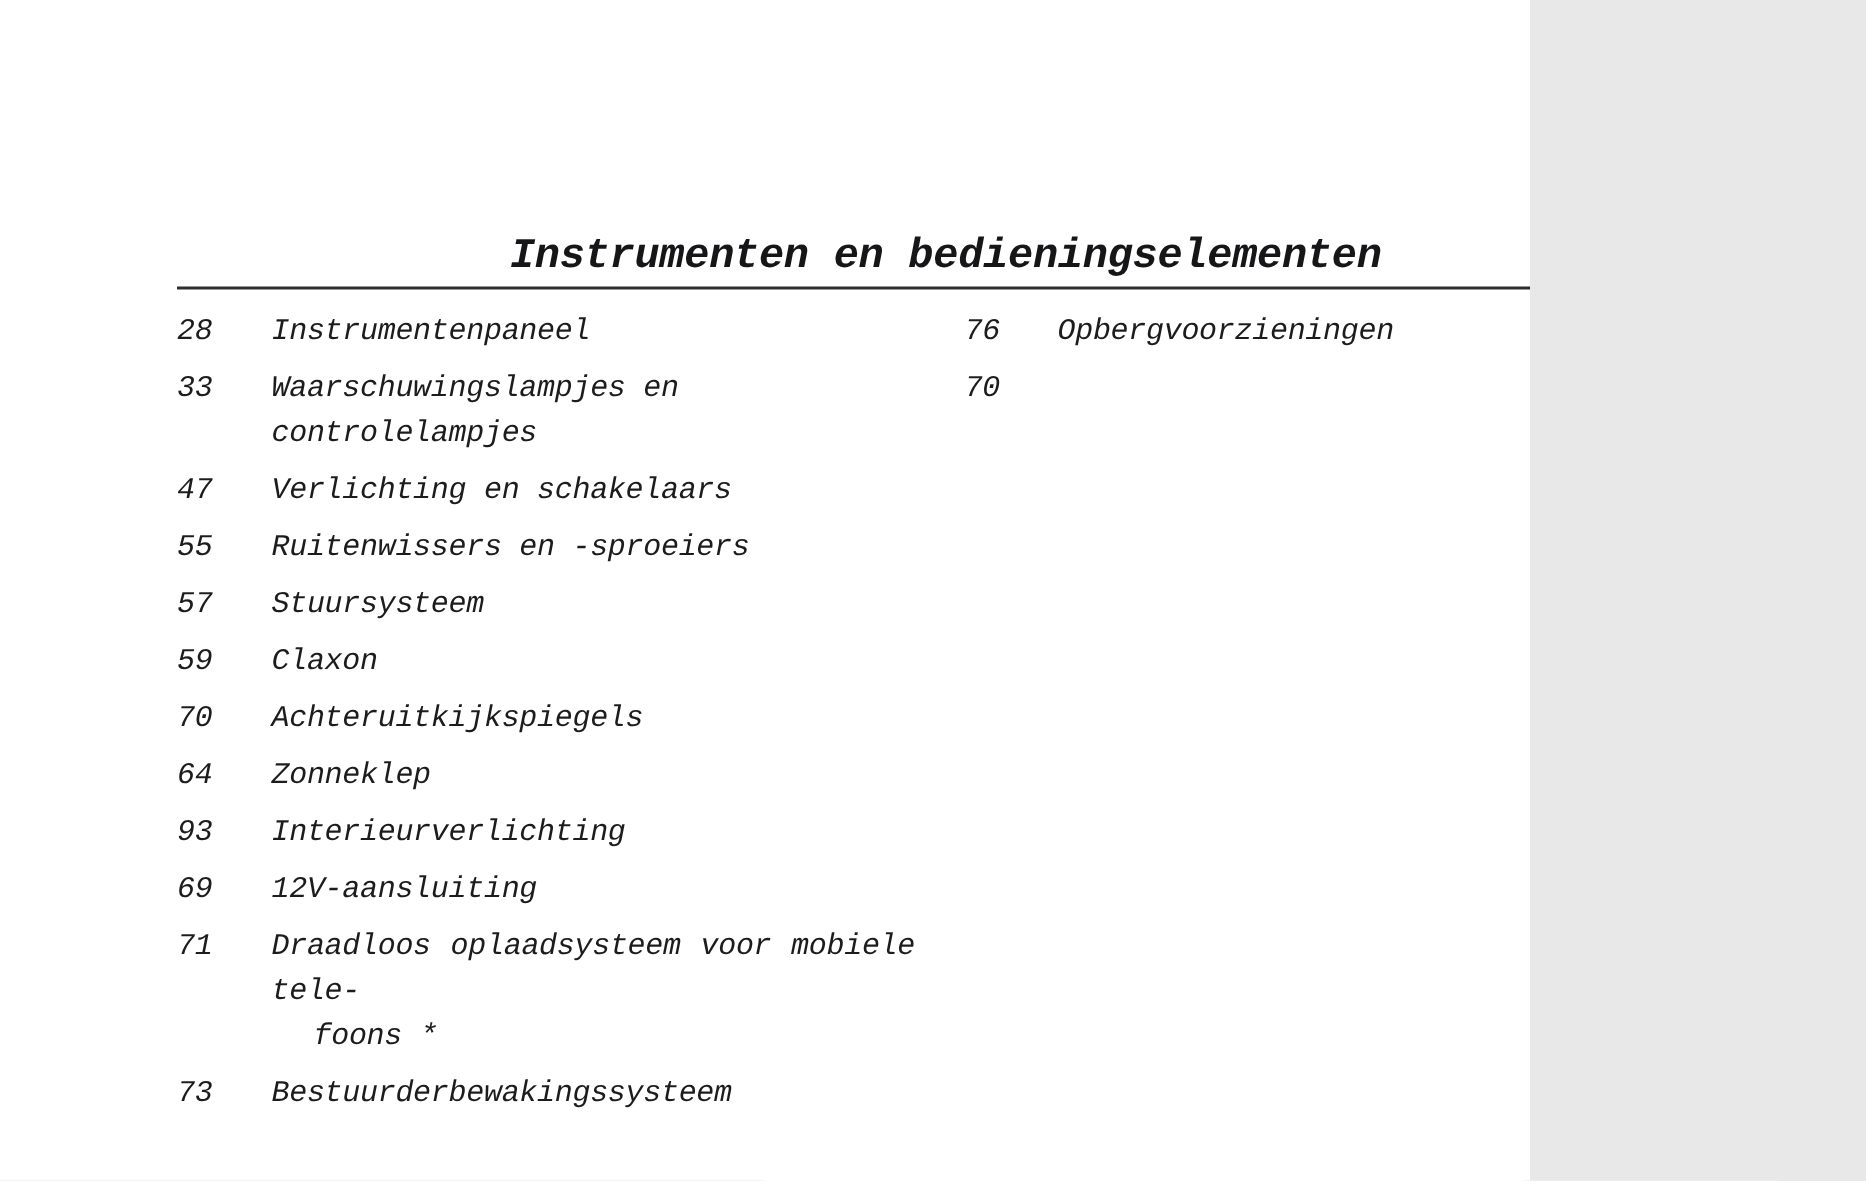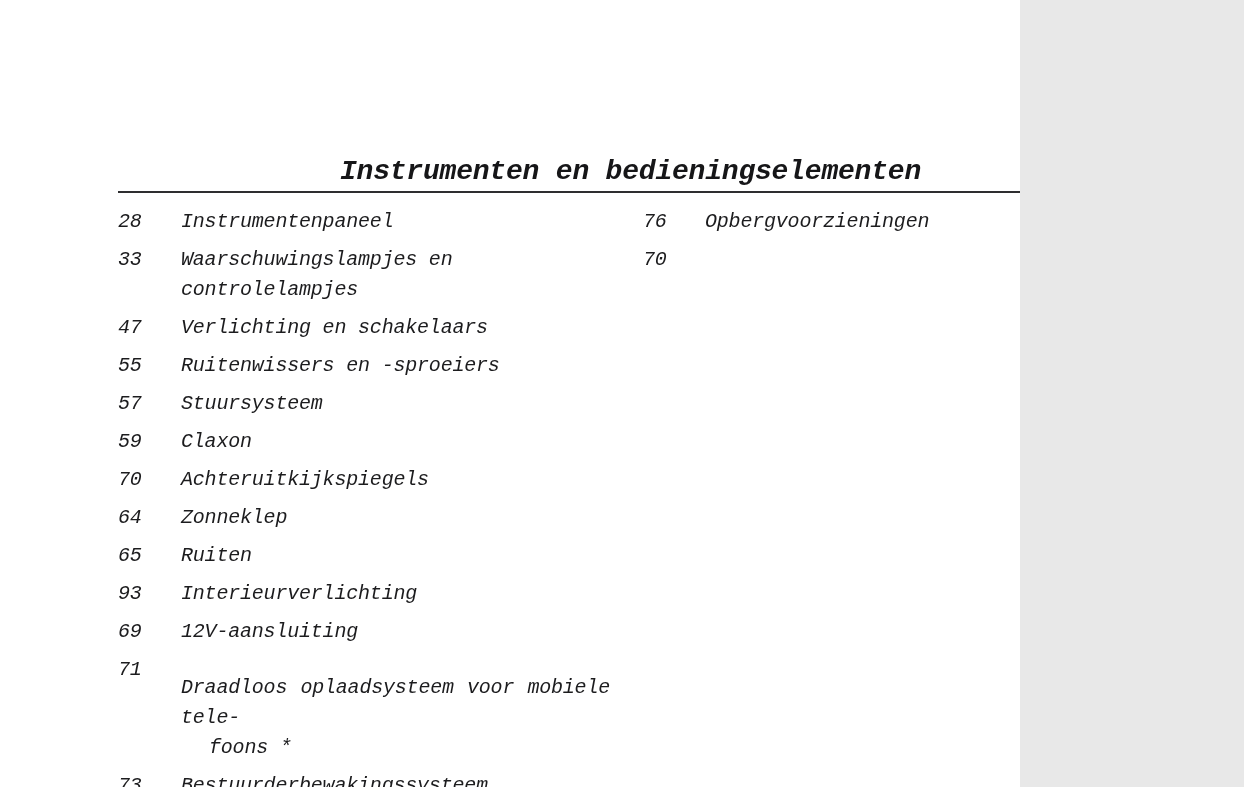--- a/index.html
+++ b/index.html
@@ -70,21 +70,20 @@
     line-height: 30px;
   }
   .toc-column.right .toc-num { flex-basis: 62px; }
   .toc-label {
     flex: 1 1 auto;
     line-height: 30px;
   }
   .justify-full {
     text-align: justify;
     text-align-last: justify;
-    margin-top: 18px;
   }
 </style>
 </head>
 <body>
 
 <div class="page">
 
   <h1 class="chapter-title">Instrumenten en bedieningselementen</h1>
   <div class="title-rule"></div>
 
@@ -119,24 +118,20 @@
     </div>
     <div class="toc-row">
       <span class="toc-num">70</span>
       <span class="toc-label">Achteruitkijkspiegels</span>
     </div>
     <div class="toc-row">
       <span class="toc-num">64</span>
       <span class="toc-label">Zonneklep</span>
     </div>
     <div class="toc-row">
-      <span class="toc-num">65</span>
-      <span class="toc-label">Ruiten</span>
-    </div>
-    <div class="toc-row">
       <span class="toc-num">93</span>
       <span class="toc-label">Interieurverlichting</span>
     </div>
     <div class="toc-row">
       <span class="toc-num">69</span>
       <span class="toc-label">12V-aansluiting</span>
     </div>
     <div class="toc-row">
       <span class="toc-num">71</span>
       <span class="toc-label">

